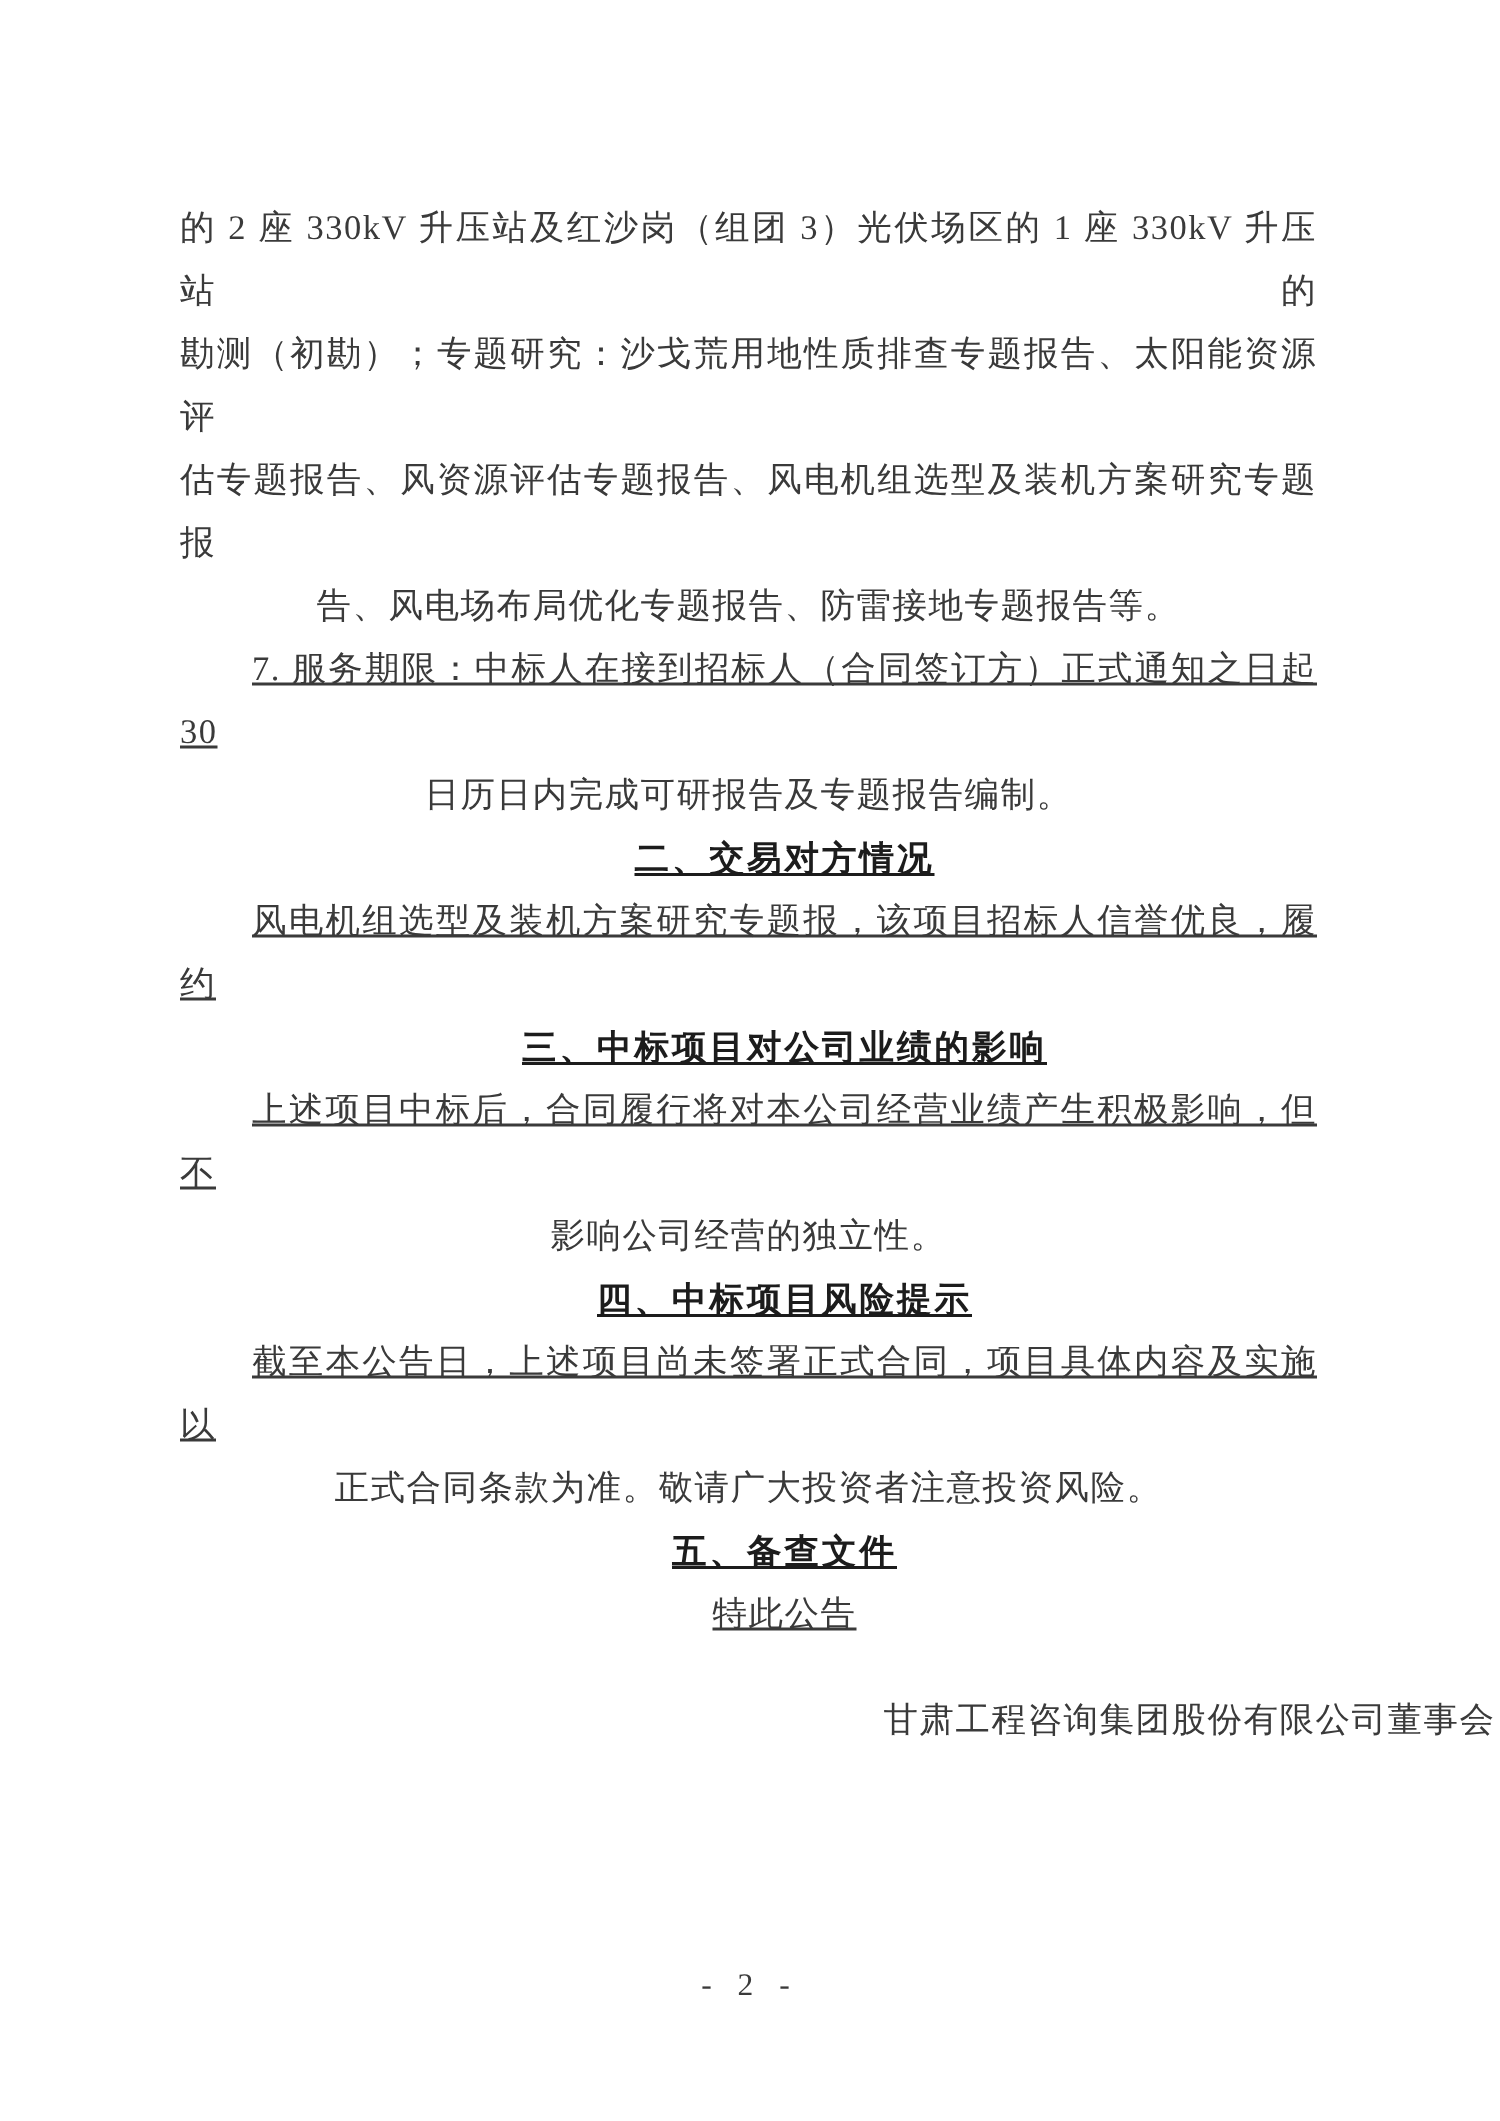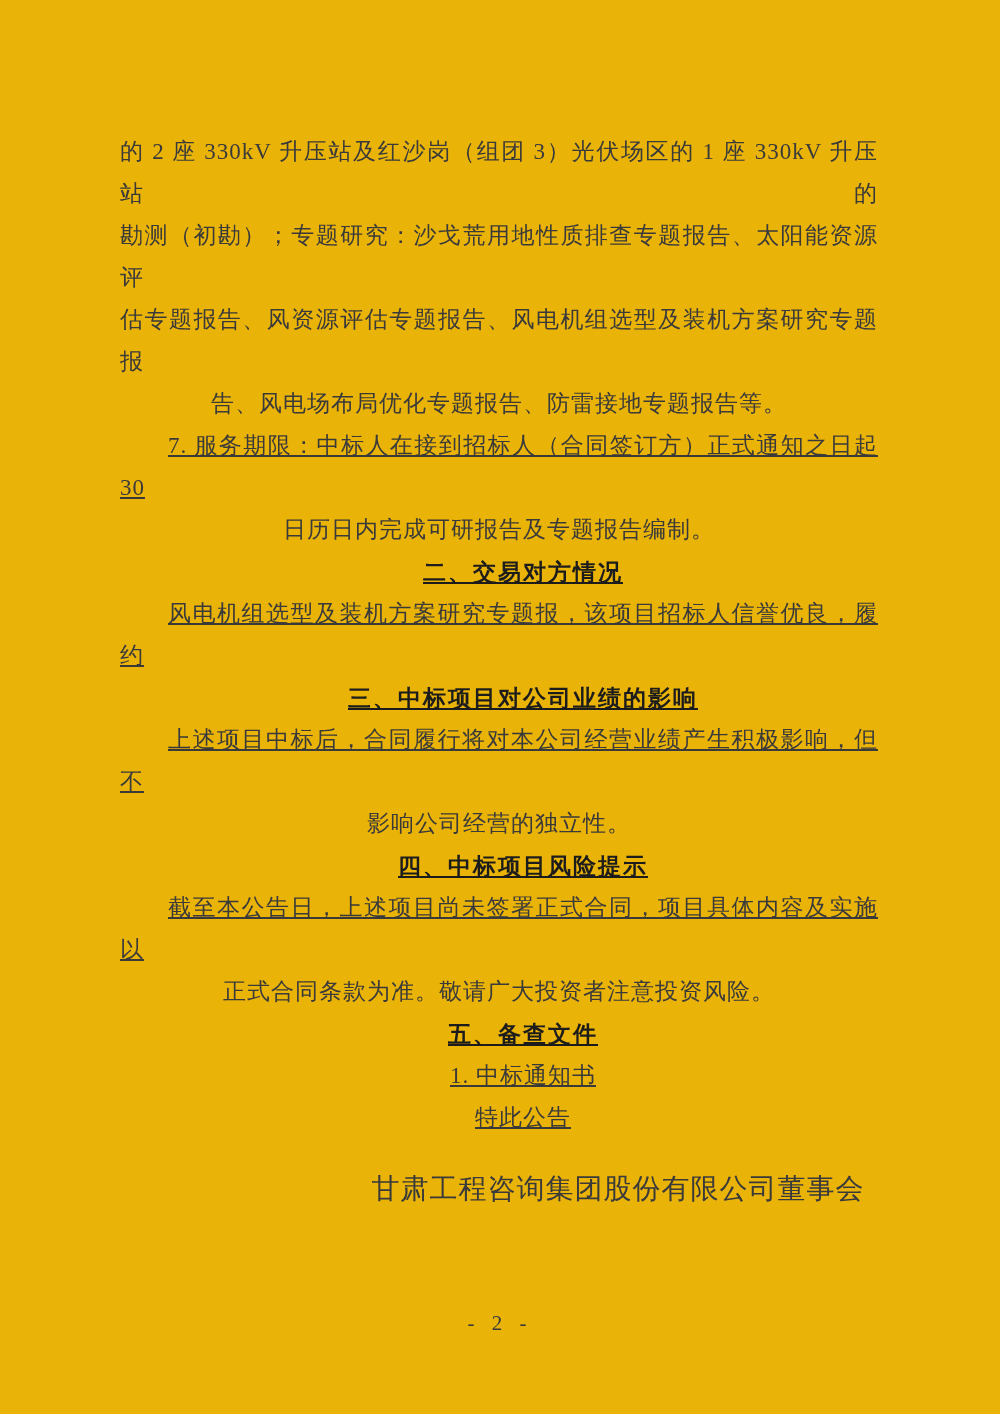--- a/index.html
+++ b/index.html
@@ -9,21 +9,21 @@
   html, body {
     margin: 0;
     padding: 0;
     background: #e8e8e8;
   }
   .page {
     position: relative;
     width: 1000px;
     height: 1414px;
     margin: 0 auto;
-    background: #eab308;
+    background: #ffffff;
     overflow: hidden;
     font-family: "Liberation Serif", "DejaVu Serif", serif;
   }
   .content {
     position: absolute;
     left: 120px;
     top: 131px;
     width: 758px;
   }
   .line {
@@ -50,24 +50,24 @@
     color: var(--ink-bold);
     letter-spacing: 2px;
   }
   .signature {
     margin-top: 29px;
   }
   .signature .sig-line {
     position: relative;
     left: 119px;
     line-height: 42px;
-    font-size: 28px;
+    font-size: 23px;
     letter-spacing: 1px;
     color: var(--ink);
-    text-align: center;
+    text-align: right;
   }
   .signature .sig-date {
     margin-top: 4px;
   }
   .page-footer {
     position: absolute;
     left: 0;
     top: 1310px;
     width: 100%;
     text-align: center;
@@ -91,21 +91,20 @@
         <div class="line plain">日历日内完成可研报告及专题报告编制。</div>
         <div class="line heading indent">二、交易对方情况</div>
         <div class="line fill indent">风电机组选型及装机方案研究专题报，该项目招标人信誉优良，履约</div>
         <div class="line heading indent">三、中标项目对公司业绩的影响</div>
         <div class="line fill indent">上述项目中标后，合同履行将对本公司经营业绩产生积极影响，但不</div>
         <div class="line plain">影响公司经营的独立性。</div>
         <div class="line heading indent">四、中标项目风险提示</div>
         <div class="line fill indent">截至本公告日，上述项目尚未签署正式合同，项目具体内容及实施以</div>
         <div class="line plain">正式合同条款为准。敬请广大投资者注意投资风险。</div>
         <div class="line heading indent">五、备查文件</div>
-        <div class="line plain indent">1. 中标通知书</div>
         <div class="line plain indent">特此公告</div>
       </div>
     <div class="signature">
       <div class="sig-line">甘肃工程咨询集团股份有限公司董事会</div>
     </div>
   </div>
   <div class="page-footer">- 2 -</div>
 </div>
 
 </body></html>

